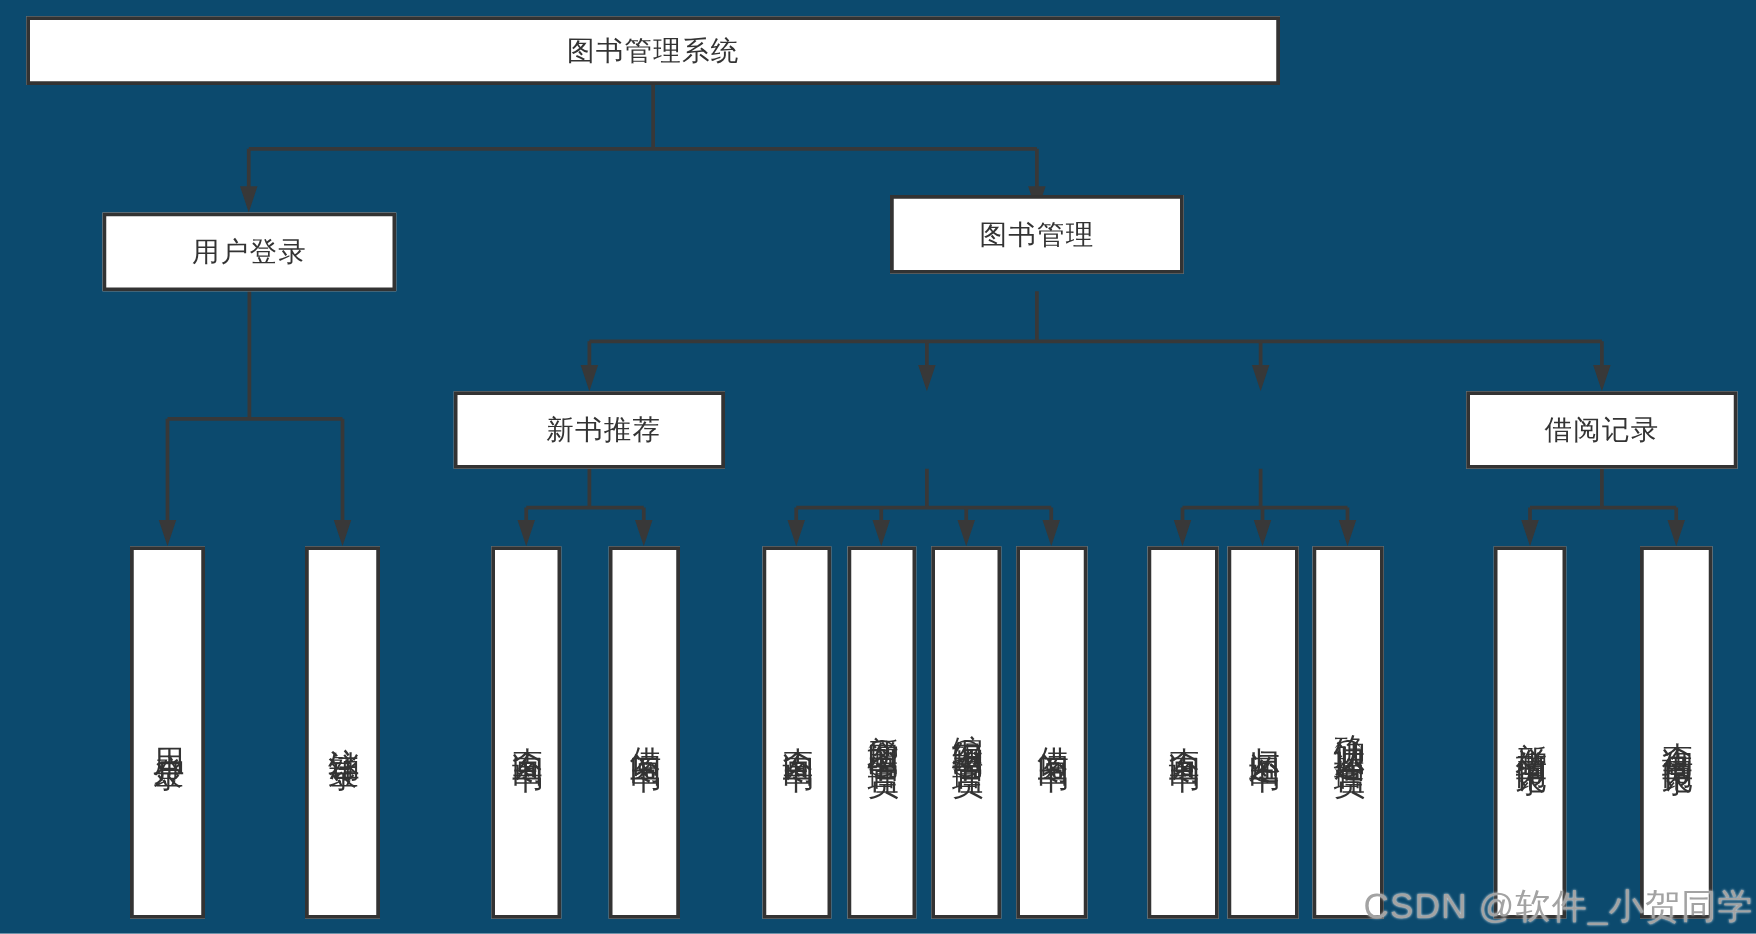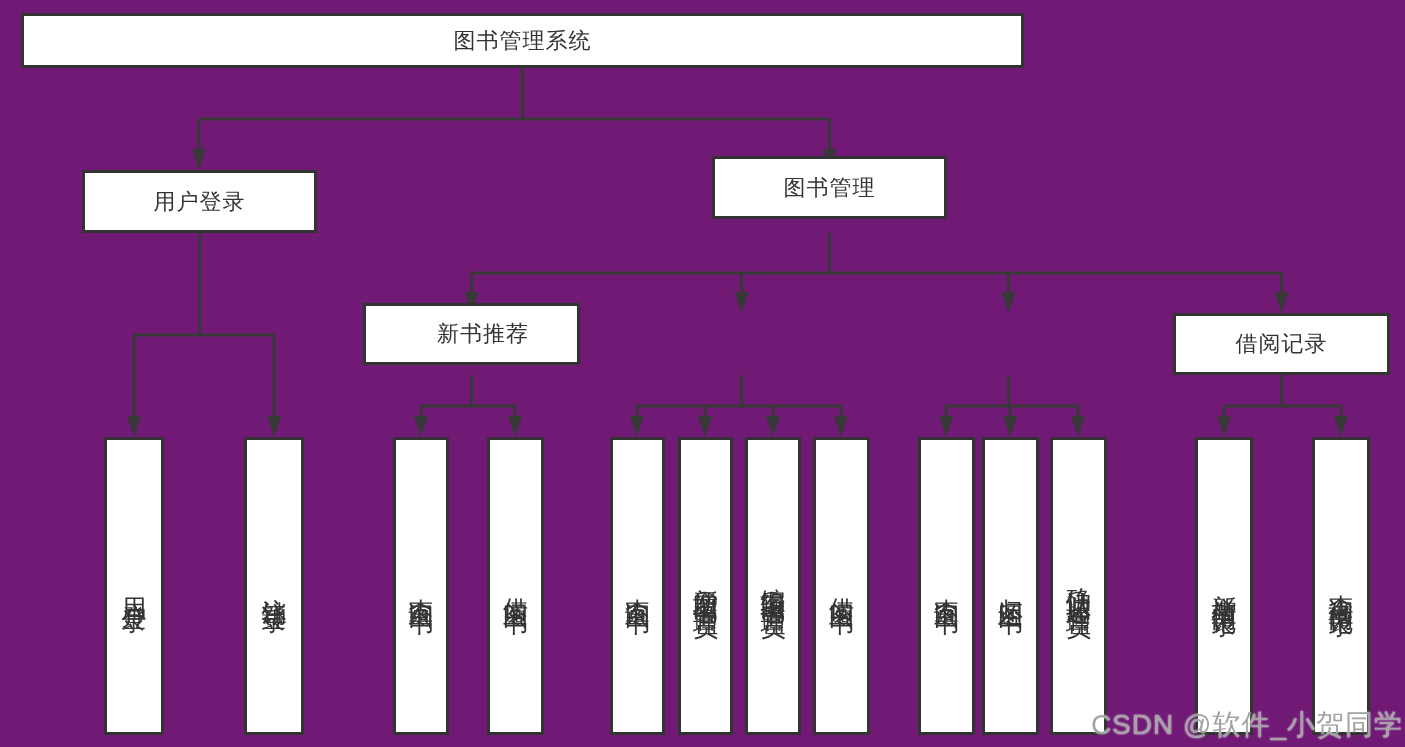--- a/index.html
+++ b/index.html
@@ -3,21 +3,21 @@
 <meta charset="utf-8">
 <style>
   * { margin: 0; padding: 0; box-sizing: border-box; }
   html, body { background: #ffffff; }
   body { font-family: "Liberation Sans", "DejaVu Sans", sans-serif; }
 
   .canvas {
     position: relative;
     width: 1405px;
     height: 747px;
-    background: #701a75;
+    background: #0c4a6e;
     overflow: hidden;
   }
 
   svg.connectors {
     position: absolute;
     left: 0; top: 0;
     width: 1405px; height: 747px;
   }
   svg.connectors path {
     stroke: #383838;
@@ -103,21 +103,21 @@
     <span class="h-label">图书管理系统</span>
   </div>
 
   <div class="box" style="left:82px; top:170px; width:235px; height:63px;">
     <span class="h-label">用户登录</span>
   </div>
   <div class="box" style="left:712px; top:156px; width:235px; height:63px;text-align:right;">
     <span class="h-label">图书管理</span>
   </div>
 
-  <div class="box" style="left:363px; top:303px; width:217px; height:62px;padding-left:23px;">
+  <div class="box" style="left:363px; top:313px; width:217px; height:62px;padding-left:23px;">
     <span class="h-label">新书推荐</span>
   </div>
   <div class="box" style="left:1173px; top:313px; width:217px; height:62px;text-align:center;">
     <span class="h-label">借阅记录</span>
   </div>
 
   <div class="box leaf" style="left:104px; top:437px; width:60px; height:298px;">
     <span>用户登录</span>
   </div>
   <div class="box leaf" style="left:244px; top:437px; width:60px; height:298px;">

